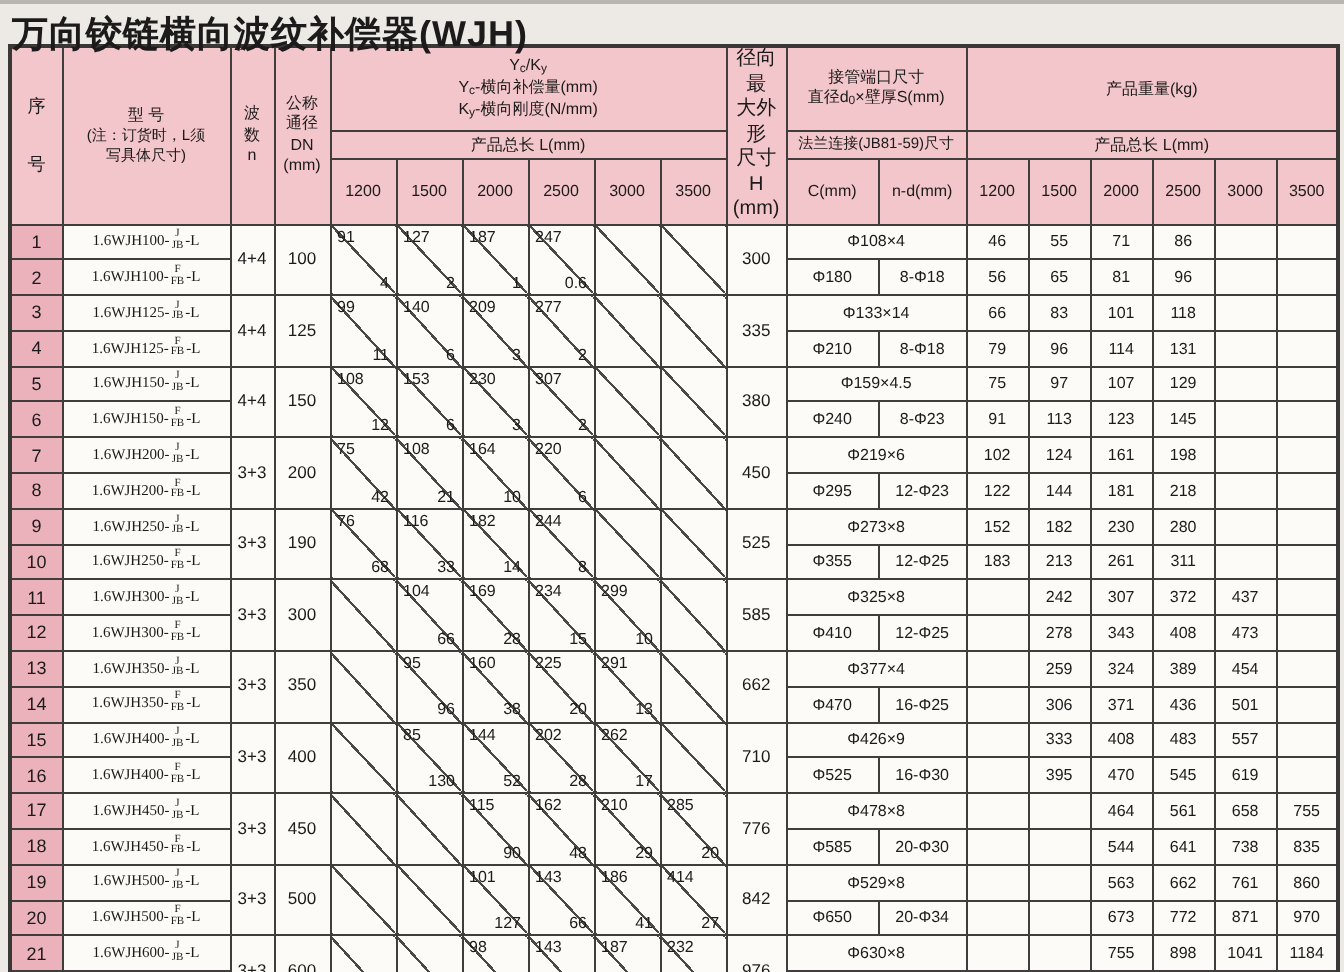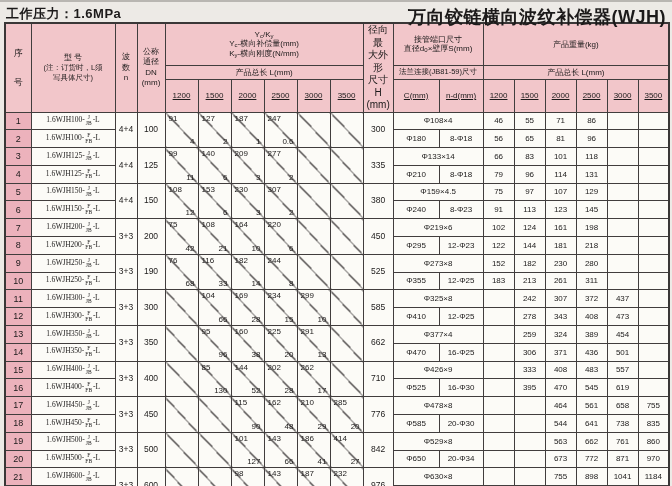--- a/index.html
+++ b/index.html
@@ -37,21 +37,21 @@
     font-size:8px;
     text-align:center;
     vertical-align:middle;
     padding:0;
     overflow:hidden;
     line-height:1.15;
   }
   thead th { background:var(--pink,#f2c6ca); font-weight:normal; }
   thead tr.band1 { height:40px; }
   thead tr.band2 { height:13px; }
-  thead tr.band3 { height:31px;text-decoration:underline; }
+  thead tr.band3 { height:31px; }
   tbody tr { height:17.8px; }
 
   .seq { background:var(--pink-dark,#ecb2bc); font-size:9px; }
   .model { font-size:7.5px; white-space:nowrap;font-family:Liberation Serif, serif; }
   .stack {
     display:inline-flex; flex-direction:column; align-items:center;
     font-size:5.5px; line-height:1.05;
     vertical-align:middle; margin:0 1px;
   }
   .waves, .dn, .hcol { font-size:8.5px; }
@@ -72,21 +72,20 @@
   .hdr-h { font-size:10px; line-height:1.25; }
   sub { font-size:6px; vertical-align:-1px; }
   .small-note { font-size:7.5px; }
   .pipe-cell { font-size:8px; }
 </style>
 </head>
 <body>
 
 <div class="page">
   <div class="titlebar">
-    <span class="title-left">工作压力：1.6MPa</span>
     <span class="title-right">万向铰链横向波纹补偿器(WJH)</span>
   </div>
 
   <table class="comp">
     <colgroup>
       <col style="width:26px">
         <col style="width:84px">
         <col style="width:22px">
         <col style="width:28px">
       <col style="width:33px">

